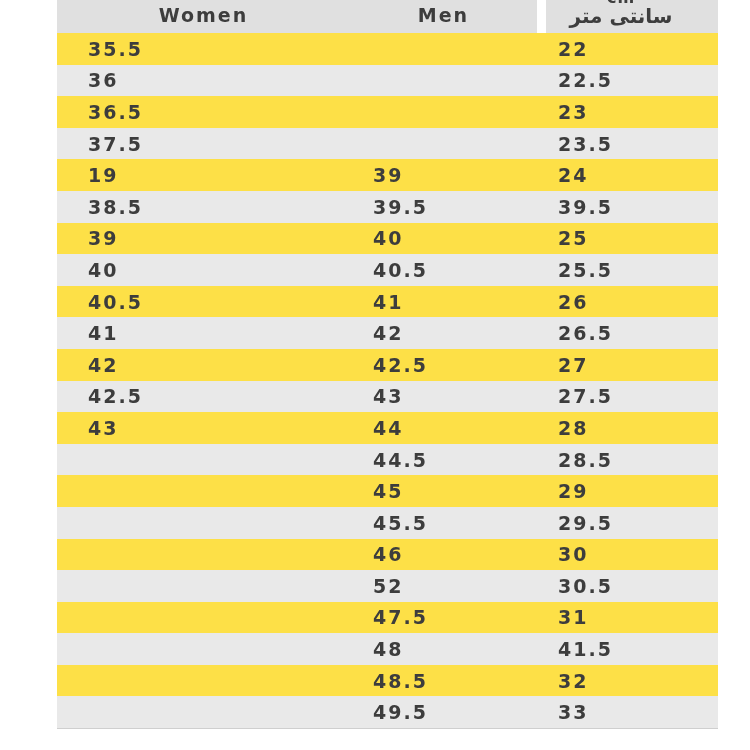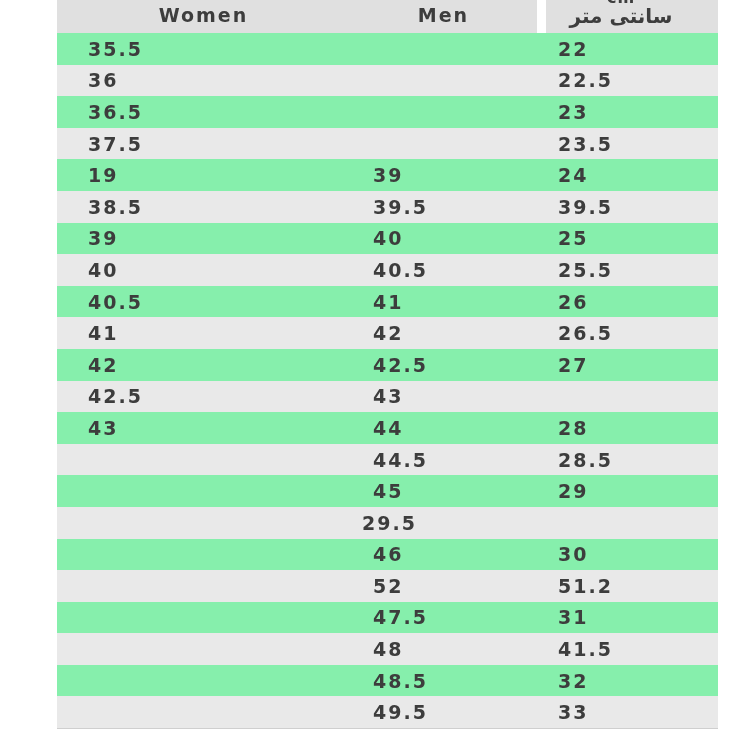--- a/index.html
+++ b/index.html
@@ -62,21 +62,21 @@
   
   .rows {
     border-bottom: 1px solid #cfcfcf;
   }
   .row {
     display: flex;
     height: 31.6px;
     align-items: center;
     font-size: 19px;
     letter-spacing: 2px;
-    background: #86efac;
+    background: #fde047;
   }
   .row:nth-child(even) {
     background: #e9e9e9;
   }
   .cell {
     box-sizing: border-box;
     white-space: nowrap;
   }
   .c-women { width: 293px; padding-left: 31px; }
   .c-men   { width: 196px; padding-left: 23px; }
@@ -151,49 +151,51 @@
       <div class="cell c-cm">26.5</div>
     </div>
     <div class="row">
       <div class="cell c-women">42</div>
       <div class="cell c-men">42.5</div>
       <div class="cell c-cm">27</div>
     </div>
     <div class="row">
       <div class="cell c-women">42.5</div>
       <div class="cell c-men">43</div>
+      <div class="cell c-cm">27.5</div>
     </div>
     <div class="row">
       <div class="cell c-women">43</div>
       <div class="cell c-men">44</div>
       <div class="cell c-cm">28</div>
     </div>
     <div class="row">
       <div class="cell c-women"></div>
       <div class="cell c-men">44.5</div>
       <div class="cell c-cm">28.5</div>
     </div>
     <div class="row">
       <div class="cell c-women"></div>
       <div class="cell c-men">45</div>
       <div class="cell c-cm">29</div>
     </div>
     <div class="row">
       <div class="cell c-women"></div>
+      <div class="cell c-men">45.5</div>
       <div class="cell c-cm">29.5</div>
     </div>
     <div class="row">
       <div class="cell c-women"></div>
       <div class="cell c-men">46</div>
       <div class="cell c-cm">30</div>
     </div>
     <div class="row">
       <div class="cell c-women"></div>
       <div class="cell c-men">52</div>
-      <div class="cell c-cm">51.2</div>
+      <div class="cell c-cm">30.5</div>
     </div>
     <div class="row">
       <div class="cell c-women"></div>
       <div class="cell c-men">47.5</div>
       <div class="cell c-cm">31</div>
     </div>
     <div class="row">
       <div class="cell c-women"></div>
       <div class="cell c-men">48</div>
       <div class="cell c-cm">41.5</div>

